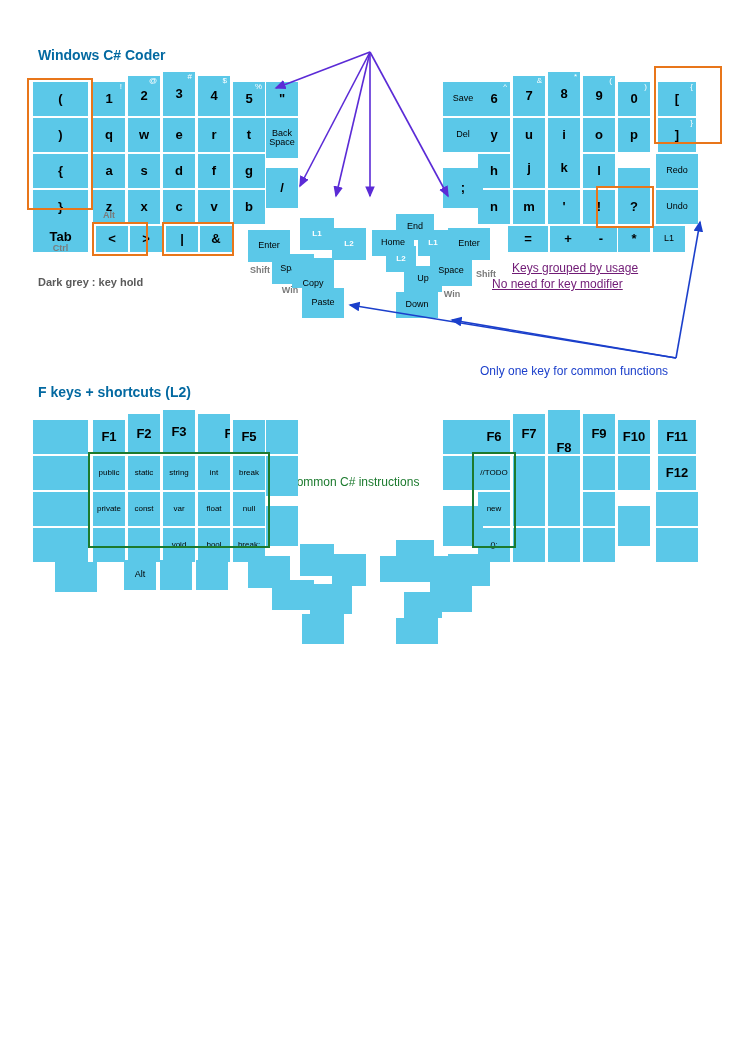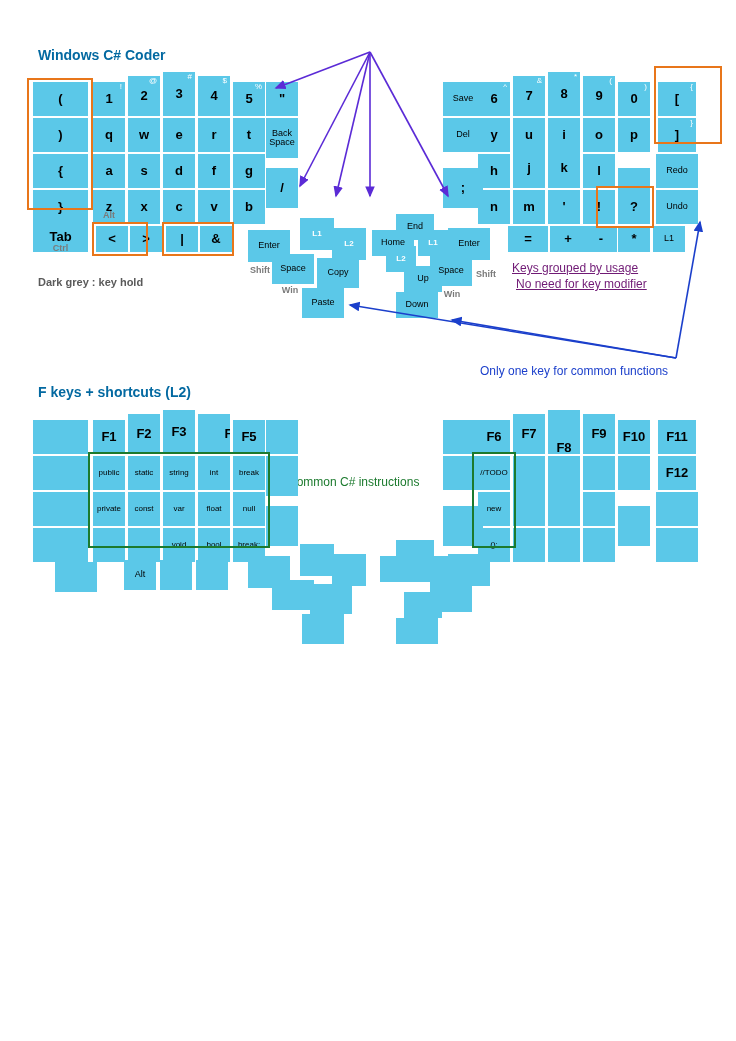--- a/index.html
+++ b/index.html
@@ -81,21 +81,21 @@
 </style>
 </head>
 <body>
 
 <div class="canvas">
 
   <div class="lbl title" style="left:38px; top:47px;">Windows C# Coder</div>
   <div class="lbl title" style="left:38px; top:384px;">F keys + shortcuts (L2)</div>
 
   <div class="lbl orange" style="left:512px; top:261px;">Keys grouped by usage</div>
-  <div class="lbl orange" style="left:516px; top:277px;">No need for key modifier</div>
+  <div class="lbl orange" style="left:492px; top:277px;">No need for key modifier</div>
   <div class="lbl blue" style="left:480px; top:364px;">Only one key for common functions</div>
   <div class="lbl grey" style="left:38px; top:276px;">Dark grey : key hold</div>
   <div class="lbl green" style="left:288px; top:475px;">Common C# instructions</div>
 
   <div id="keys-layer1-left">
       <div class="key bold" style="left: 33px; top: 82px; width: 55px; height: 34px;">
         <span style="white-space: pre-line;">(</span>
       </div>
       <div class="key bold" style="left: 33px; top: 118px; width: 55px; height: 34px;">
         <span style="white-space: pre-line;">)</span>
@@ -209,21 +209,21 @@
       </div>
       <div class="key white bold tiny" style="left: 332px; top: 228px; width: 34px; height: 32px;">
         <span style="white-space: pre-line;">L2</span>
       </div>
       <div class="key small" style="left: 248px; top: 230px; width: 42px; height: 32px;">
         <span style="white-space: pre-line;">Enter</span>
       </div>
       <div class="key small" style="left: 272px; top: 254px; width: 42px; height: 30px;">
         <span style="white-space: pre-line;">Space</span>
       </div>
-      <div class="key small" style="left: 317px; top: 258px; width: 42px; height: 30px;">
+      <div class="key small" style="left: 292px; top: 258px; width: 42px; height: 30px; align-items: flex-end;">
         <span style="white-space: pre-line;">Copy</span>
       </div>
       <div class="key grey small" style="left: 240px; top: 258px; width: 40px; height: 26px; background: transparent;">
         <span style="white-space: pre-line;">Shift</span>
       </div>
       <div class="key grey small" style="left: 270px; top: 278px; width: 40px; height: 26px; background: transparent;">
         <span style="white-space: pre-line;">Win</span>
       </div>
       <div class="key small" style="left: 302px; top: 288px; width: 42px; height: 30px;">
         <span style="white-space: pre-line;">Paste</span>

